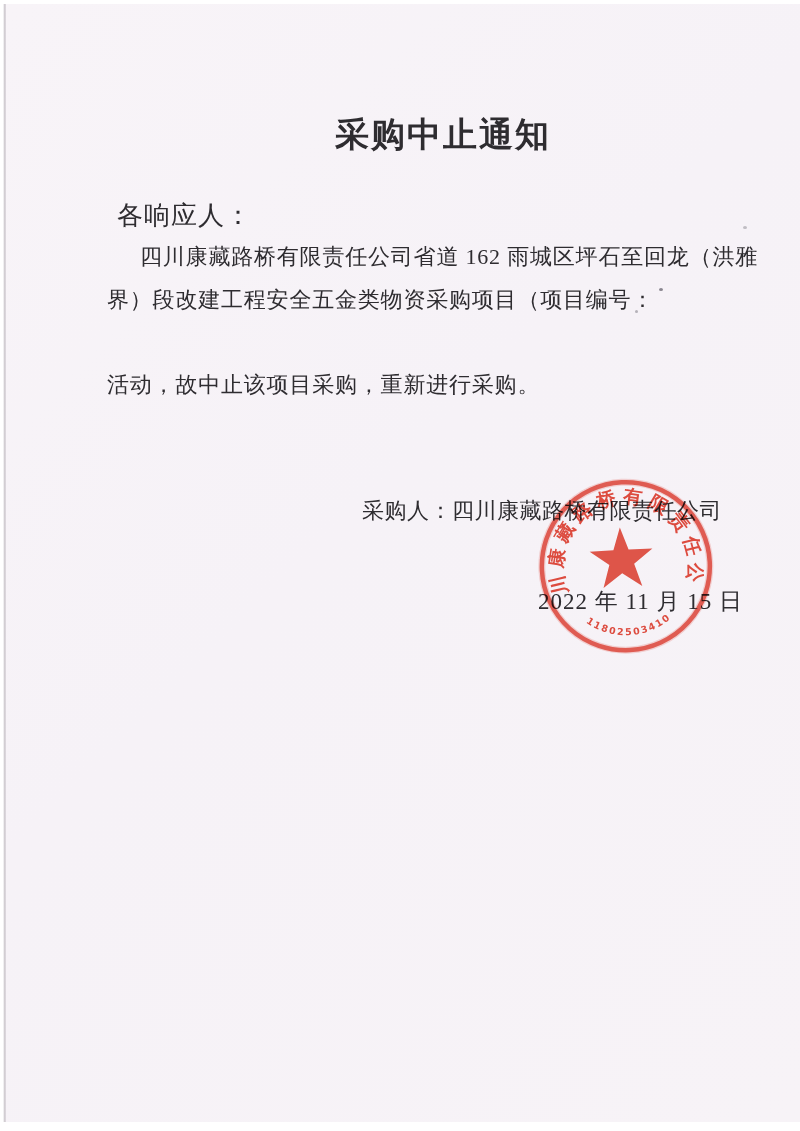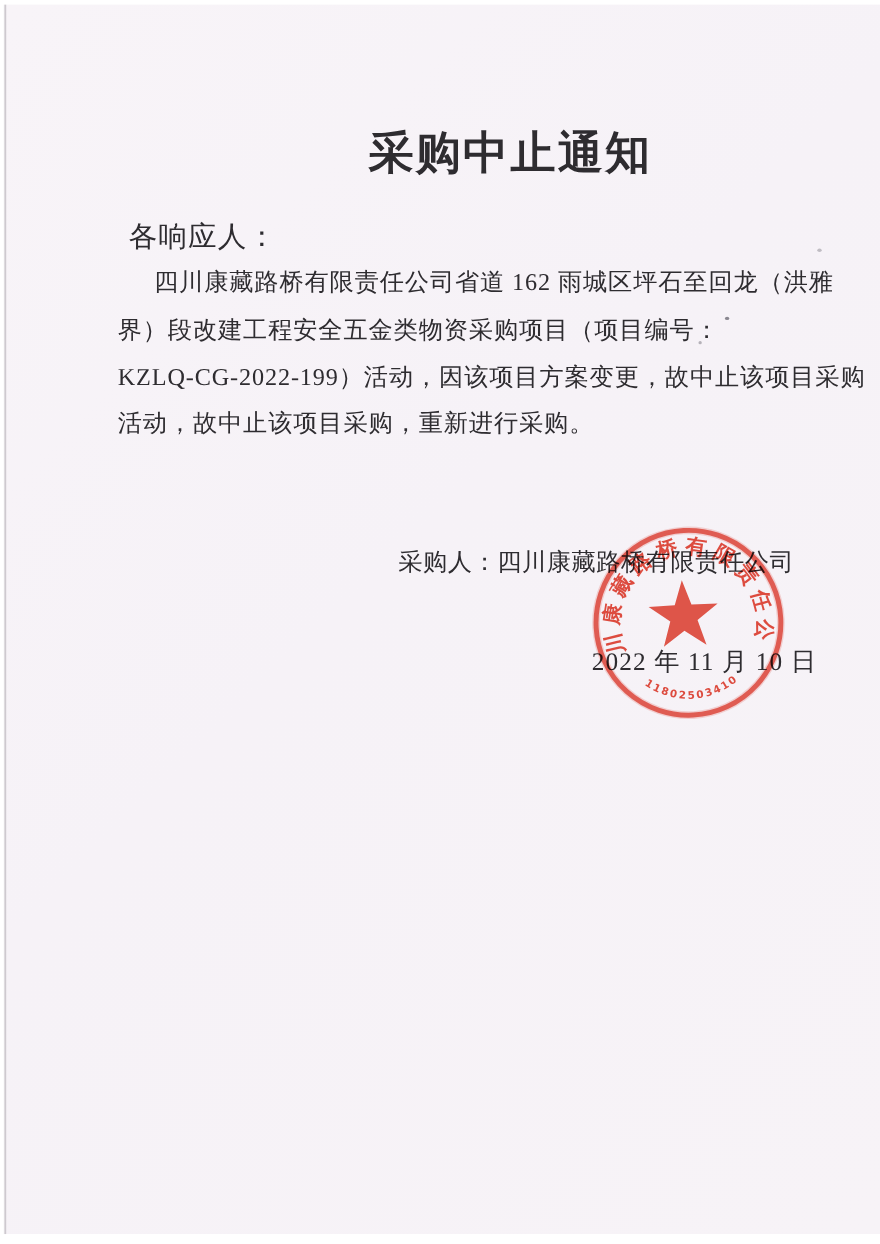--- a/index.html
+++ b/index.html
@@ -33,21 +33,21 @@
     width: 800px; height: 9px;
     background: #ffffff;
   }
   .txt {
     position: absolute;
     color: #2e2c30;
     white-space: nowrap;
   }
   .doc-title {
     left: 329px; top: 108px;
-    font-size: 41px;
+    font-size: 34px;
     font-weight: bold;
     letter-spacing: 2px;
   }
   .salutation {
     left: 111px; top: 194px;
     font-size: 26px;
     letter-spacing: 1px;
   }
   .body-line {
     font-size: 22px;
@@ -88,26 +88,25 @@
 <body>
 
 <div class="scan-page">
 
   <div class="txt doc-title">采购中止通知</div>
 
   <div class="txt salutation">各响应人：</div>
 
   <div class="txt body-line bl-0">四川康藏路桥有限责任公司省道 162 雨城区坪石至回龙（洪雅</div>
   <div class="txt body-line bl-1">界）段改建工程安全五金类物资采购项目（项目编号：</div>
-  <div class="txt body-line bl-2">KZLQ-CG-2022-199）活动，因该项目方案变更，故中止该项目采购</div>
   <div class="txt body-line bl-3">活动，故中止该项目采购，重新进行采购。</div>
 
   <div class="txt signature">采购人：四川康藏路桥有限责任公司</div>
 
-  <div class="txt doc-date">2022 年 11 月 10 日</div>
+  <div class="txt doc-date">2022 年 11 月 15 日</div>
 
   <div class="speck speck-1"></div>
   <div class="speck speck-2"></div>
   <div class="speck speck-3"></div>
 
   <svg class="seal-svg" viewBox="0 0 210 210" xmlns="http://www.w3.org/2000/svg">
     <defs>
       <path id="sealArcTop" d="M 42.8 123.5 A 63 63 0 1 1 161.2 123.5" fill="none"></path>
       <path id="sealArcBottom" d="M 57.6 154.9 A 69 69 0 0 0 146.4 154.9" fill="none"></path>
     </defs>

